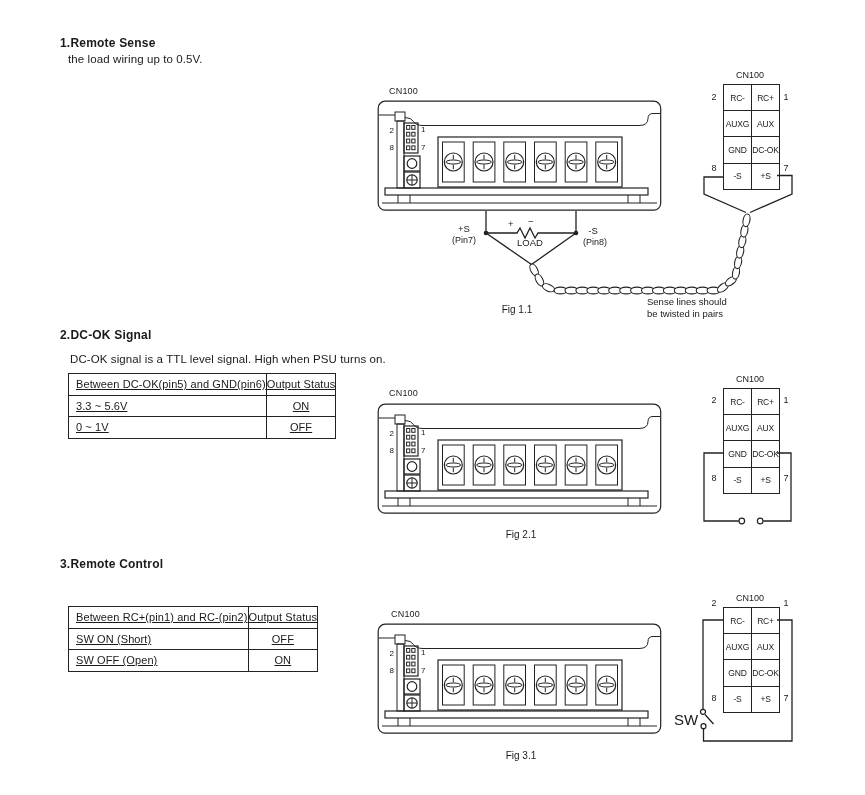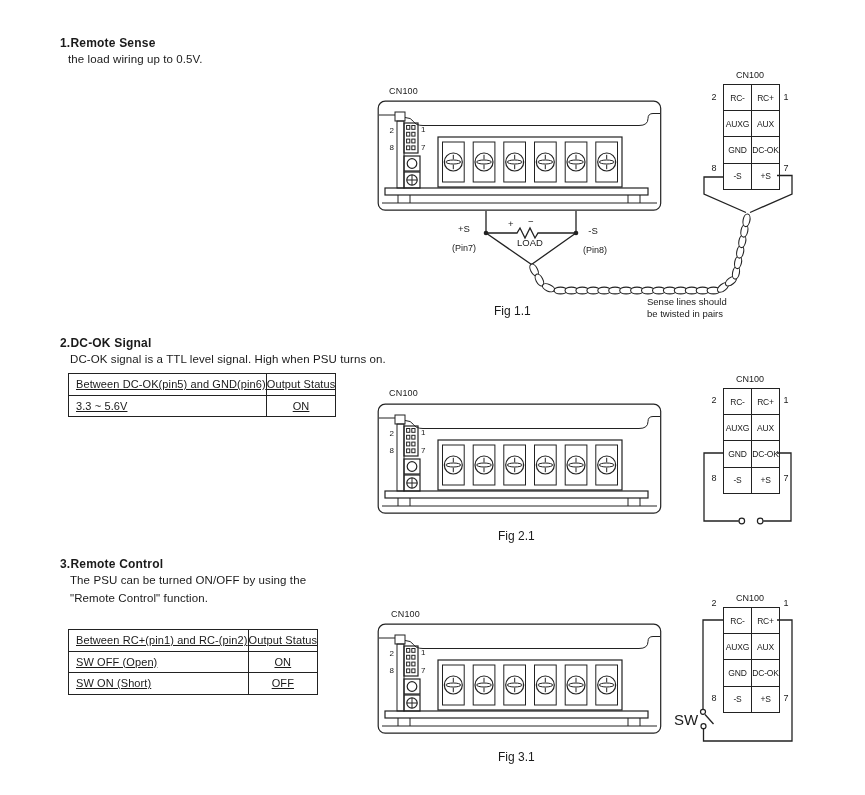--- a/index.html
+++ b/index.html
@@ -2,23 +2,23 @@
 <html><head>
 <meta charset="utf-8">
 <style>
   html,body{margin:0;padding:0;background:#fff;}
   .page{position:relative;width:865px;height:795px;background:#ffffff;overflow:hidden;
         font-family:"Liberation Sans",sans-serif;color:#1a1a1a;}
   .abs{position:absolute;}
   .sec-heading{font-size:12px;font-weight:bold;letter-spacing:.2px;white-space:nowrap;text-align:right;}
   .sec-body{font-size:11.5px;line-height:17.5px;letter-spacing:.1px;white-space:nowrap;}
   .cn-label{font-size:9px;letter-spacing:.2px;white-space:nowrap;}
-  .fig-caption{font-size:12px;text-align:left;width:46px;white-space:nowrap;}
+  .fig-caption{font-size:10px;text-align:center;width:46px;white-space:nowrap;}
   .small-label{font-size:9.5px;text-align:center;white-space:nowrap;}
-  .tiny-label{font-size:9px;text-align:center;white-space:nowrap;margin-top:8px;}
+  .tiny-label{font-size:9px;text-align:center;white-space:nowrap;}
   .sense-note{font-size:9.5px;line-height:11.5px;white-space:nowrap;margin-left:48px;}
   .sw-label{font-size:15px;width:22px;text-align:center;}
   
   .spec{border-collapse:collapse;table-layout:fixed;}
   .spec td{border:1px solid #222;height:20.5px;font-size:11px;padding:0 0 0 7px;
            letter-spacing:.1px;white-space:nowrap;overflow:hidden;text-decoration:underline;}
   .spec td.c1{width:159px;}
   .spec td.c2{width:67px;text-align:center;padding:0;}
   
   .pin-table{position:absolute;width:54px;height:106px;}
@@ -44,58 +44,58 @@
 </head>
 <body>
 
 <div class="page">
 
   <div class="abs sec-heading" style="left:60px;top:36px">1.Remote Sense</div>
   <div class="abs sec-body" style="left:68px;top:51px">
     <div>the load wiring up to 0.5V.</div>
   </div>
 
-  <div class="abs sec-heading" style="left:60px;top:336px">2.DC-OK Signal</div>
+  <div class="abs sec-heading" style="left:60px;top:328px">2.DC-OK Signal</div>
   <div class="abs sec-body" style="left:70px;top:351px">
     <div>DC-OK signal is a TTL level signal. High when PSU turns on.</div>
   </div>
   <div class="abs" style="left:68px;top:373px">
       <table class="spec">
         <tbody>
           <tr>
             <td class="c1">Between DC-OK(pin5) and GND(pin6)</td>
             <td class="c2">Output Status</td>
           </tr>
           <tr>
             <td class="c1">3.3 ~ 5.6V</td>
             <td class="c2">ON</td>
           </tr>
+          <tr>
+            <td class="c1">0 ~ 1V</td>
+            <td class="c2">OFF</td>
+          </tr>
         </tbody>
       </table>
     </div>
 
   <div class="abs sec-heading" style="left:60px;top:557px">3.Remote Control</div>
-  <div class="abs sec-body" style="left:70px;top:572px">
-    <div>The PSU can be turned ON/OFF by using the</div>
-    <div>"Remote Control" function.</div>
-  </div>
-  <div class="abs" style="left:68px;top:629px">
+  <div class="abs" style="left:68px;top:606px">
       <table class="spec">
         <tbody>
           <tr>
             <td class="c1">Between RC+(pin1) and RC-(pin2)</td>
             <td class="c2">Output Status</td>
           </tr>
           <tr>
+            <td class="c1">SW ON (Short)</td>
+            <td class="c2">OFF</td>
+          </tr>
+          <tr>
             <td class="c1">SW OFF (Open)</td>
             <td class="c2">ON</td>
-          </tr>
-          <tr>
-            <td class="c1">SW ON (Short)</td>
-            <td class="c2">OFF</td>
           </tr>
         </tbody>
       </table>
     </div>
 
   <div class="abs cn-label" style="left:389px;top:86px">CN100</div>
   <div class="abs" style="left:377px;top:100px"><svg width="285" height="115" viewBox="0 0 285 115">
         <g>
           <rect class="ln" x="1.2" y="1.2" width="282.5" height="109" rx="7"></rect>
           <path class="lnthin" d="M2,15 H18"></path>

